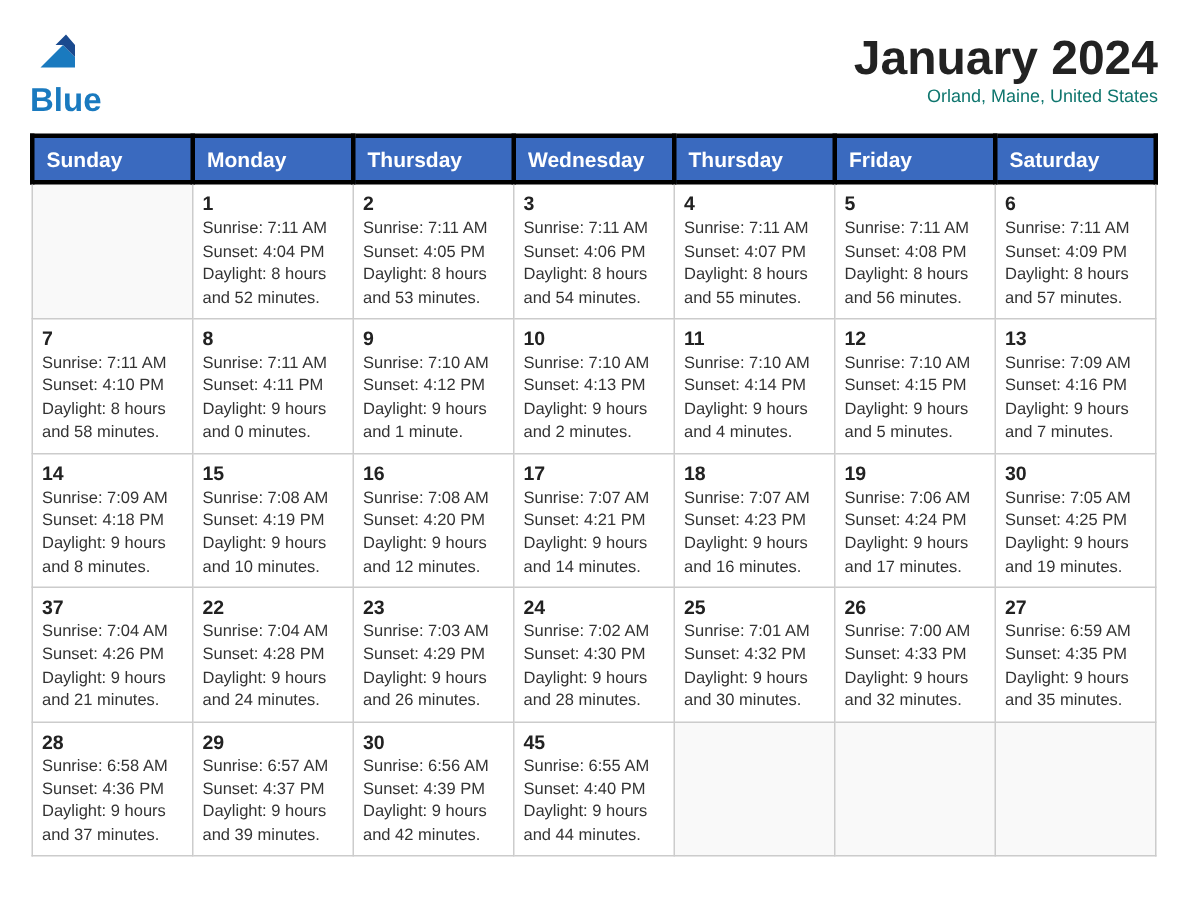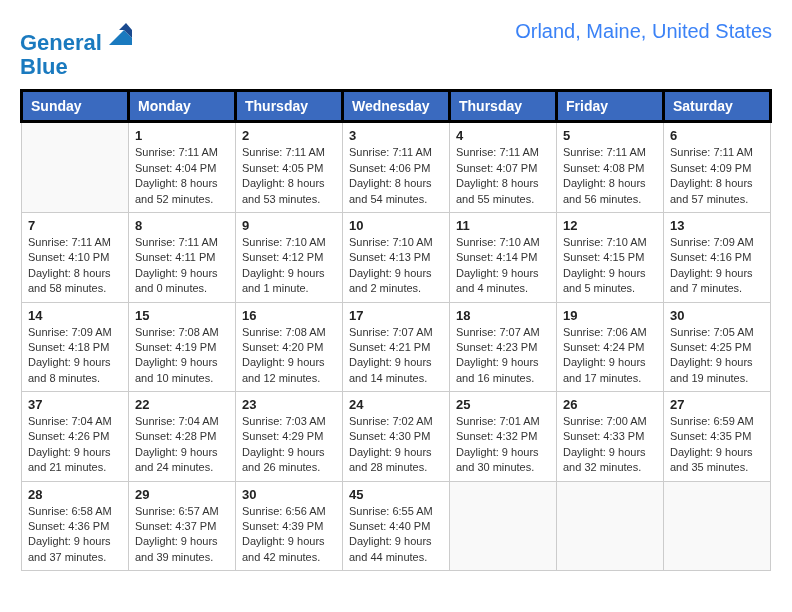--- a/index.html
+++ b/index.html
@@ -36,22 +36,22 @@
     }
     .title-block {
       text-align: right;
     }
     .title-block h1 {
       font-size: 32px;
       font-weight: bold;
       color: #222;
     }
     .title-block h2 {
-      font-size: 20px;
-      color: #3b82f6;
+      font-size: 12px;
+      color: #0f766e;
       font-weight: normal;
     }
     .calendar {
       width: 100%;
       border-collapse: collapse;
     }
     .calendar th {
       background-color: #3a6abf;
       color: #fff;
       padding: 6px 8px;
@@ -88,29 +88,30 @@
       height: 85px;
     }
   </style>
 </head>
 <body>
 
 <div class="header">
   <div class="logo">
     <div>
       <div class="logo-text">
-        <span>General</span><svg class="logo-icon" viewBox="0 0 30 30" xmlns="http://www.w3.org/2000/svg">
+        <svg class="logo-icon" viewBox="0 0 30 30" xmlns="http://www.w3.org/2000/svg">
             <polygon points="5,25 20,10 28,18 28,25" fill="#1a7abf"></polygon>
             <polygon points="15,10 22,3 28,10 28,18 20,10" fill="#1a4a8f"></polygon>
           </svg><br>
         <span style="color:#1a7abf;margin-top:40px;">Blue</span>
       </div>
     </div>
   </div>
   <div class="title-block">
+    <h1>January 2024</h1>
     <h2>Orland, Maine, United States</h2>
   </div>
 </div>
 
 <table class="calendar">
   <thead>
     <tr>
       <th>Sunday</th>
       <th>Monday</th>
       <th>Thursday</th>

